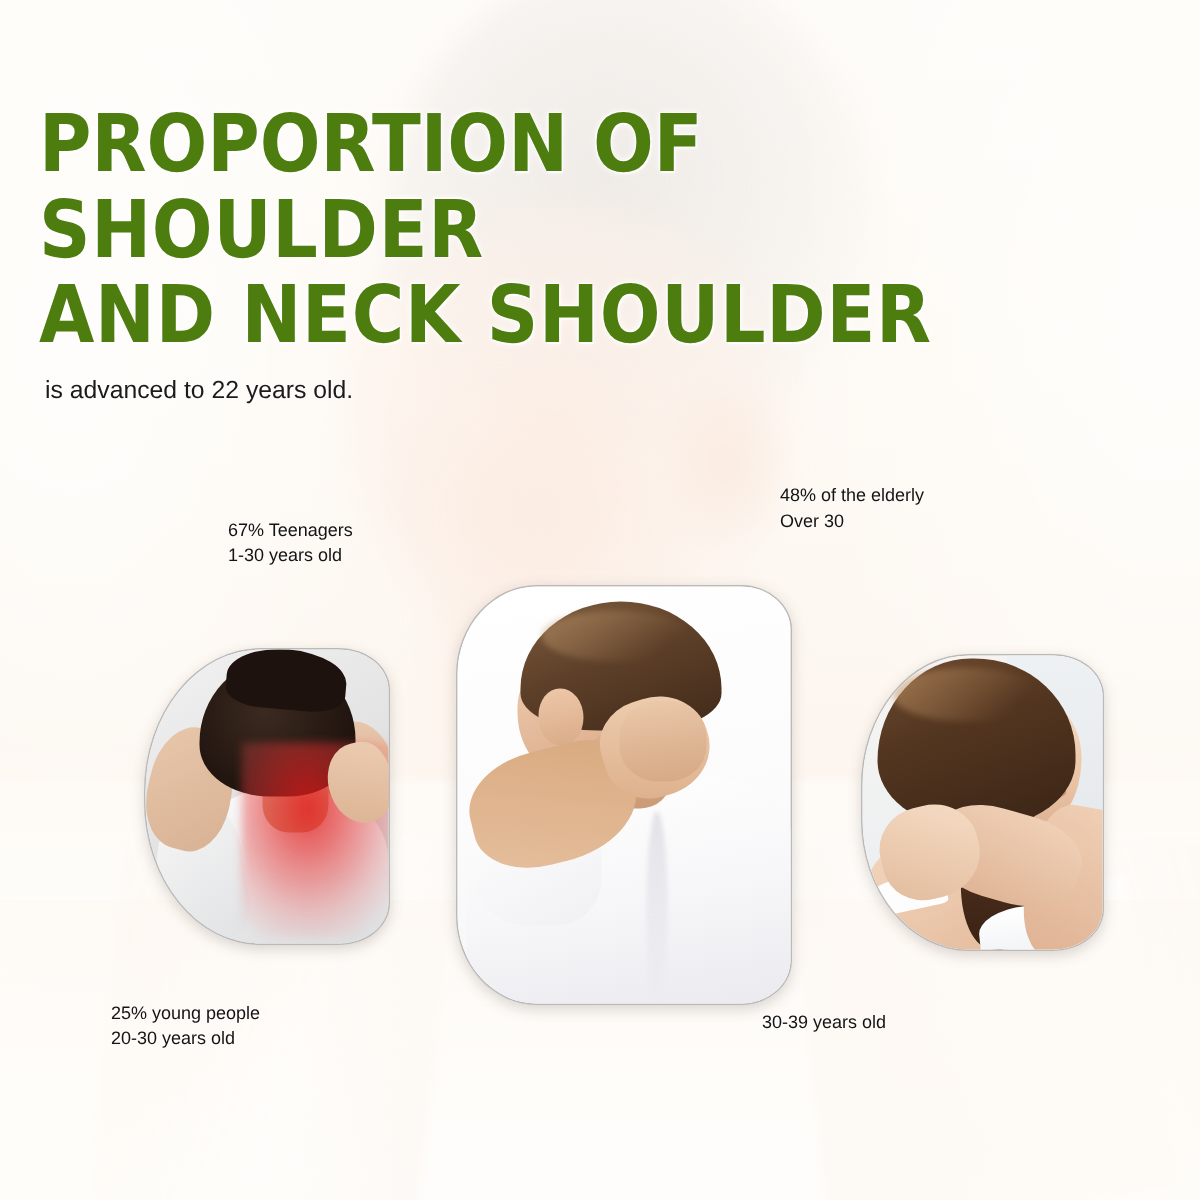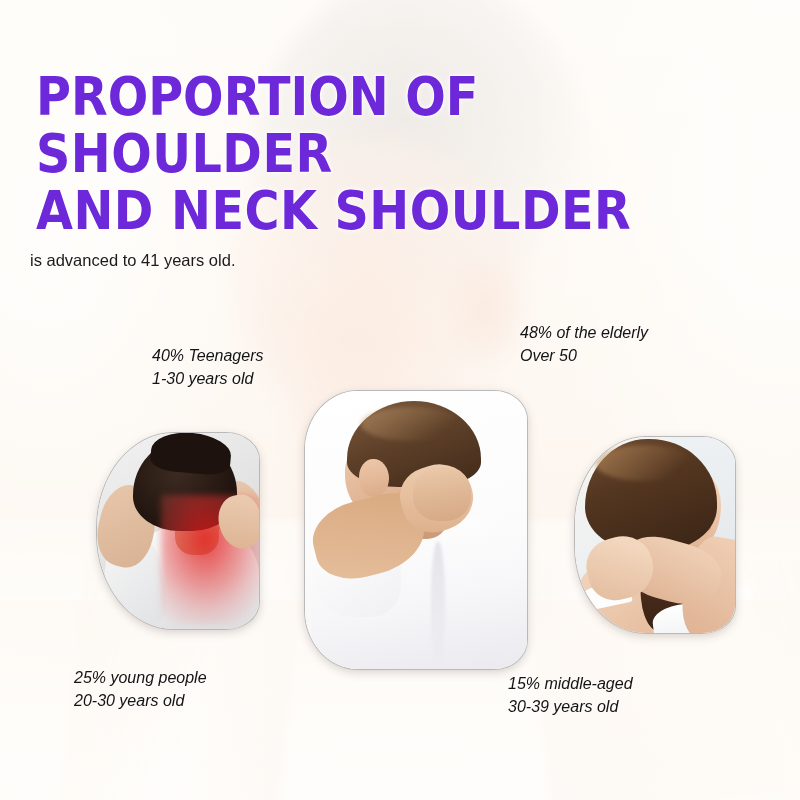--- a/index.html
+++ b/index.html
@@ -88,22 +88,22 @@
   }
   .bg-vignette{
     background:radial-gradient(ellipse 720px 700px at 50% 45%, rgba(255,255,255,0) 55%, rgba(255,252,248,.55) 100%);
   }
   .bg-wash{
     background:rgba(255,252,248,.42);
   }
 
   
   .headline{
-    position:absolute;left:36px;top:36px;width:640px;
-    color:#6d28d9;
+    position:absolute;left:26px;top:36px;width:640px;
+    color:#4d7c0f;
     font-family:"DejaVu Sans Condensed","Liberation Sans", sans-serif;
     font-weight:700;
     font-size:50px;
     line-height:1.0;
     letter-spacing:.5px;
     text-shadow:
       0 0 6px rgba(255,255,255,.95),
       1px 1px 0 rgba(255,255,255,.8),
       -1px -1px 0 rgba(255,255,255,.8);
   }
@@ -118,25 +118,24 @@
     font-size:16.5px;
     line-height:1.45;
     text-shadow:0 0 4px rgba(255,255,255,.85);
   }
   .subtitle span{display:block;}
 
   
   .caption{
     position:absolute;
     color:#141414;
-    font-size:16px;
+    font-size:12px;
     line-height:1.42;
     white-space:nowrap;
     text-shadow:0 0 5px rgba(255,255,255,.9), 0 0 10px rgba(255,255,255,.6);
-    font-style:italic;
   }
   .caption span{display:block;}
   #cap-teen{left:152px;top:345px;}
   #cap-elderly{left:520px;top:322px;}
   #cap-young{left:74px;top:667px;}
   #cap-middle{left:508px;top:673px;}
 
   
   .panel{
     position:absolute;
@@ -372,40 +371,39 @@
   <div class="bg-layer bg-vignette"></div>
   <div class="bg-layer bg-wash"></div>
 
   <h1 class="headline">
     <span class="l1">PROPORTION OF</span>
     <span class="l2">SHOULDER</span>
     <span class="l3">AND NECK SHOULDER</span>
   </h1>
 
   <p class="subtitle">
-    <span>is advanced to 41 years old.</span>
+    <span>is advanced to 22 years old.</span>
   </p>
 
   <div class="caption" id="cap-teen">
-    <span>40% Teenagers</span>
+    <span>67% Teenagers</span>
     <span>1-30 years old</span>
   </div>
 
   <div class="caption" id="cap-elderly">
     <span>48% of the elderly</span>
-    <span>Over 50</span>
+    <span>Over 30</span>
   </div>
 
   <div class="caption" id="cap-young">
     <span>25% young people</span>
     <span>20-30 years old</span>
   </div>
 
   <div class="caption" id="cap-middle">
-    <span>15% middle-aged</span>
     <span>30-39 years old</span>
   </div>
 
   <div class="panel" id="panel-teen">
     <div class="ph teen-bg"></div>
     <div class="teen-shirt"></div>
     <div class="teen-sleeve"></div>
     <div class="teen-arm"></div>
     <div class="teen-neck"></div>
     <div class="teen-arm2"></div>

